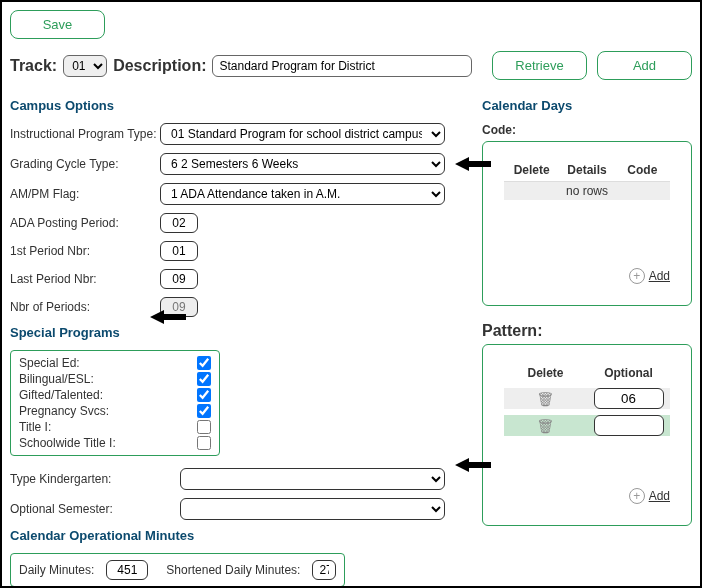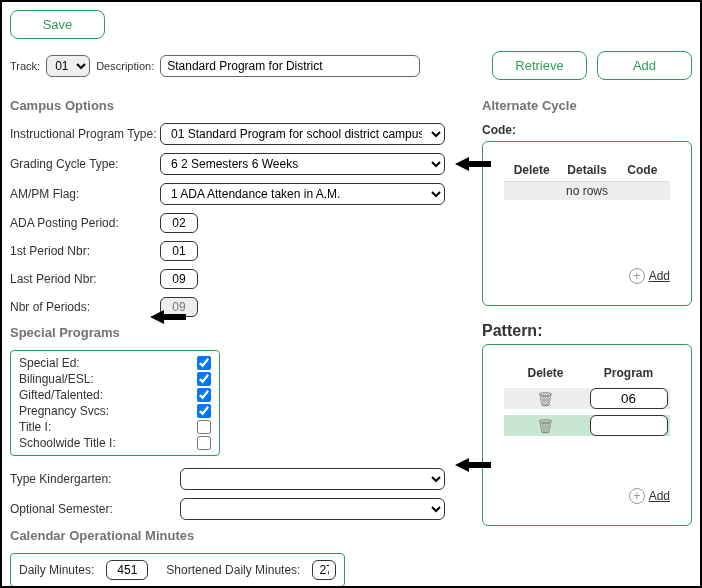--- a/index.html
+++ b/index.html
@@ -1,28 +1,28 @@
 <!DOCTYPE html>
 <html><head>
 <meta charset="utf-8">
 <style>
   * { box-sizing: border-box; margin: 0; padding: 0; }
   body { font-family: Arial, sans-serif; font-size: 13px; color: #333; background: #fff; padding: 8px; border: 2px solid #000; width: 702px; height: 588px; overflow: hidden; }
   .top-row { display: flex; align-items: center; gap: 8px; margin-bottom: 12px; }
   .btn { border: 1px solid #2d9d5a; background: #fff; color: #2d9d5a; border-radius: 8px; padding: 6px 20px; cursor: pointer; font-size: 13px; }
   .btn-wide { width: 95px; }
   .track-row { display: flex; align-items: center; gap: 6px; margin-bottom: 10px; }
-  .track-row label { font-weight: normal; font-size: 11px; }
+  .track-row label { font-weight: bold; font-size: 16px; }
   .track-row select { border: 1px solid #666; border-radius: 6px; padding: 2px 4px; font-size: 12px; }
   .track-row input[type=text] { border: 1px solid #666; border-radius: 6px; padding: 3px 6px; font-size: 12px; width: 260px; }
   .track-row .right-btns { display: flex; gap: 10px; margin-left: auto; }
   .main { display: flex; gap: 12px; }
   .left-panel { flex: 1; }
   .right-panel { width: 210px; }
-  .panel-header { color: #737373; font-weight: bold; font-size: 13px; margin: 8px 0 10px 0; }
+  .panel-header { color: #0c4a6e; font-weight: bold; font-size: 13px; margin: 8px 0 10px 0; }
   .form-row { display: flex; align-items: center; margin-bottom: 8px; font-size: 12px; }
   .form-row .lbl { width: 150px; }
   .sel { border: 1px solid #333; border-radius: 6px; padding: 2px 6px; font-size: 12px; background: #fff; }
   .sel-wide { width: 285px; }
   .inp { border: 1px solid #333; border-radius: 6px; padding: 2px 6px; font-size: 12px; width: 38px; text-align: center; }
   .inp-ro { background: #eee; color: #777; }
   .special-box { border: 1px solid #2d9d5a; border-radius: 4px; padding: 4px 8px; width: 210px; margin-bottom: 12px; position: relative; }
   .sp-row { display: flex; justify-content: space-between; align-items: center; padding: 1px 0; font-size: 12px; }
   .sp-row input[type=checkbox] { width: 14px; height: 14px; }
   .minutes-box { border: 1px solid #2d9d5a; border-radius: 4px; padding: 6px 8px; display: inline-flex; align-items: center; gap: 12px; font-size: 12px; }
@@ -34,21 +34,21 @@
   .alt-foot { display: flex; justify-content: flex-end; align-items: center; gap: 4px; font-size: 12px; margin-top: 6px; }
   .alt-foot a { color: #333; text-decoration: underline; cursor: pointer; }
   .plus-circ { display: inline-flex; width: 16px; height: 16px; border: 1px solid #999; border-radius: 50%; align-items: center; justify-content: center; color: #999; font-size: 12px; }
   .pat-head { display: flex; font-weight: bold; font-size: 12px; margin-bottom: 8px; }
   .pat-head > div { flex: 1; text-align: center; }
   .pat-row { display: flex; align-items: center; margin-bottom: 6px; }
   .pat-row > div { flex: 1; display: flex; justify-content: center; }
   .pat-row.gray { background: #eee; }
   .pat-row.green { background: #c8e6d0; }
   .trash { color: #888; cursor: pointer; font-size: 14px; }
-  .pat-input { border: 1px solid #333; border-radius: 6px; width: 78px; text-align: center; padding: 2px; }
+  .pat-input { border: 1px solid #333; border-radius: 6px; width: 70px; text-align: center; padding: 2px; }
   .arrow { position: absolute; font-size: 26px; font-weight: bold; pointer-events: none; }
   .arrow svg { display: block; }
 </style>
 </head>
 <body>
 
 <div class="top-row">
   <button class="btn btn-wide">Save</button>
 </div>
 
@@ -136,42 +136,42 @@
     <div class="panel-header" style="margin-top:6px">Calendar Operational Minutes</div>
     <div class="minutes-box">
       <span>Daily Minutes:</span>
       <input class="inp" style="width: 42px;" value="451">
       <span style="margin-left:6px">Shortened Daily Minutes:</span>
       <input class="inp" style="width: 24px;" value="270">
     </div>
   </div>
 
   <div class="right-panel">
-    <div class="panel-header">Alternate Cycle</div>
+    <div class="panel-header">Calendar Days</div>
     <div style="font-weight:bold;font-size:12px;margin-bottom:4px">Code:</div>
     <div class="alt-card">
       <div class="alt-head">
         <div>Delete</div>
         <div>Details</div>
         <div>Code</div>
       </div>
       <div class="alt-body">
         <div class="norow">no rows</div>
       </div>
       <div class="alt-foot">
         <span class="plus-circ">+</span>
         <a>Add</a>
       </div>
     </div>
 
     <div style="font-weight:bold;font-size:16px;margin:16px 0 4px 0">Pattern:</div>
     <div class="alt-card">
       <div class="pat-head">
         <div>Delete</div>
-        <div>Program</div>
+        <div>Optional</div>
       </div>
       <div id="pat-rows">
           <div class="pat-row gray">
             <div>
               <span class="trash">🗑</span>
             </div>
             <div>
               <input class="pat-input" value="06" style="">
             </div>
           </div>

